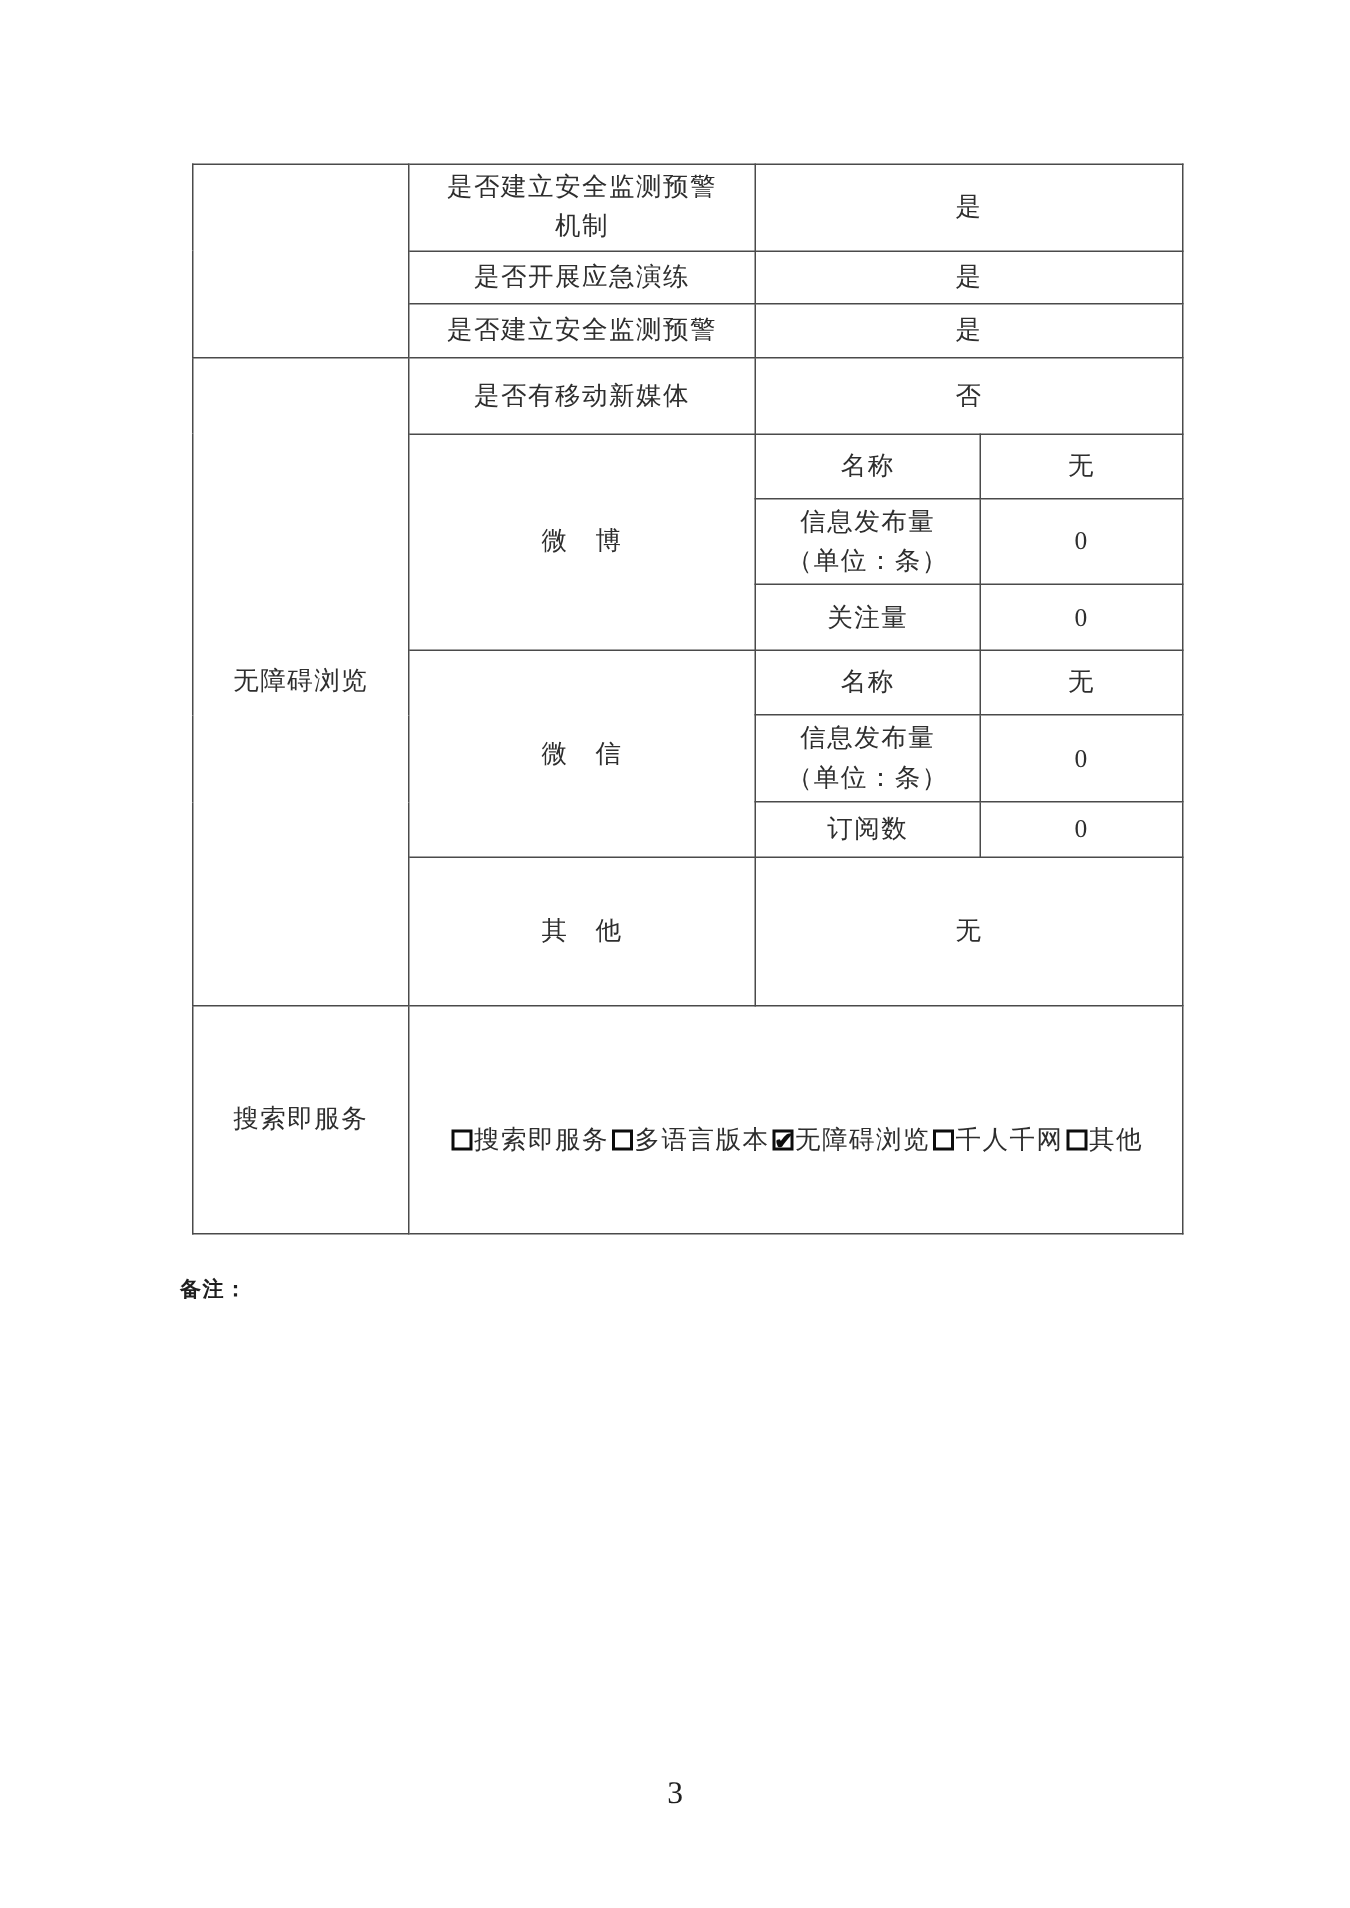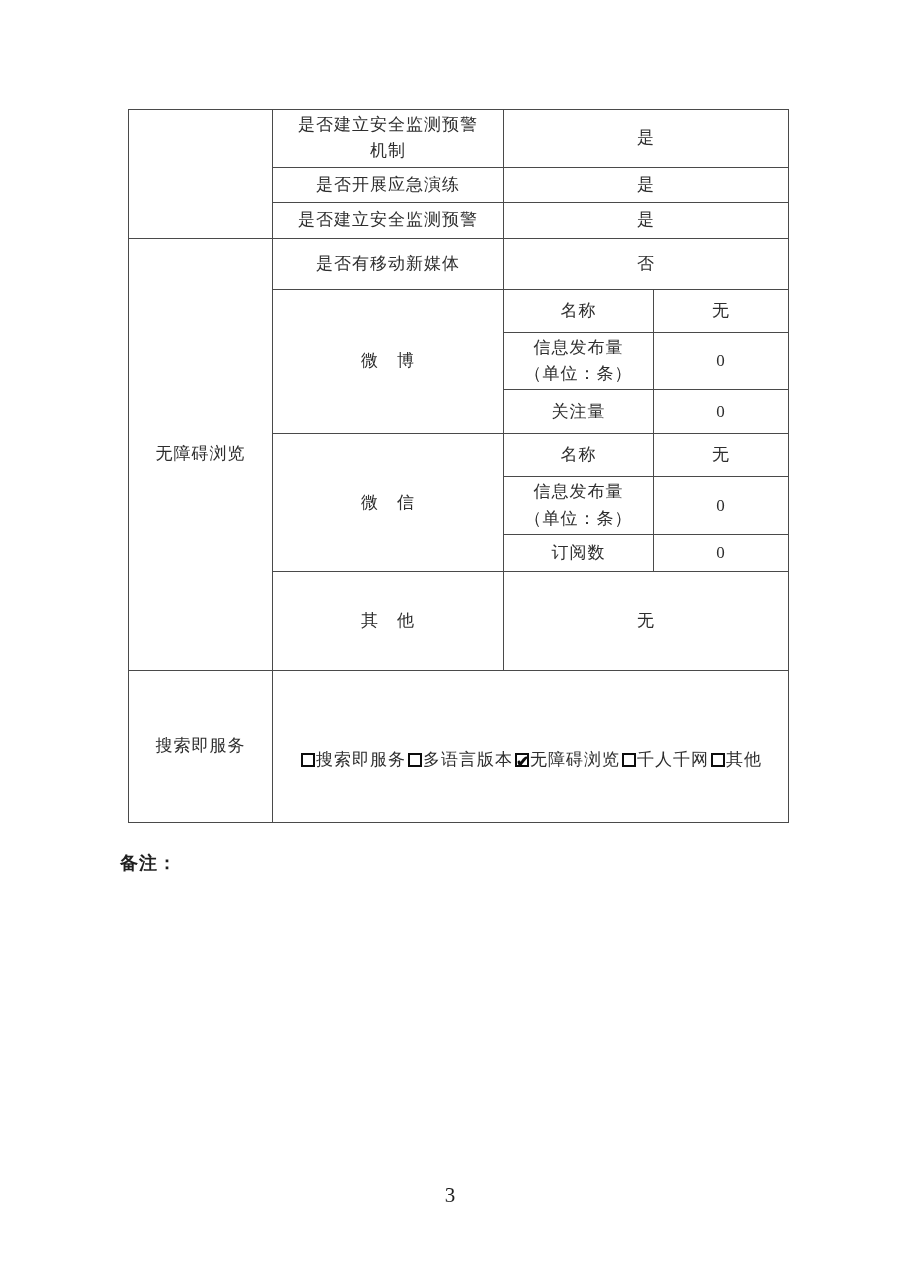--- a/index.html
+++ b/index.html
@@ -57,21 +57,21 @@
     top: -5px;
     font-size: 16px;
     font-weight: bold;
     color: #0c0c0c;
     letter-spacing: 0;
   }
   .remarks {
     position: absolute;
     left: 120px;
     top: 851px;
-    font-size: 18px;
+    font-size: 14px;
     font-weight: bold;
     letter-spacing: 1px;
     color: #1f1f1f;
   }
   .page-number {
     position: absolute;
     left: 0;
     top: 1183px;
     width: 100%;
     text-align: center;

